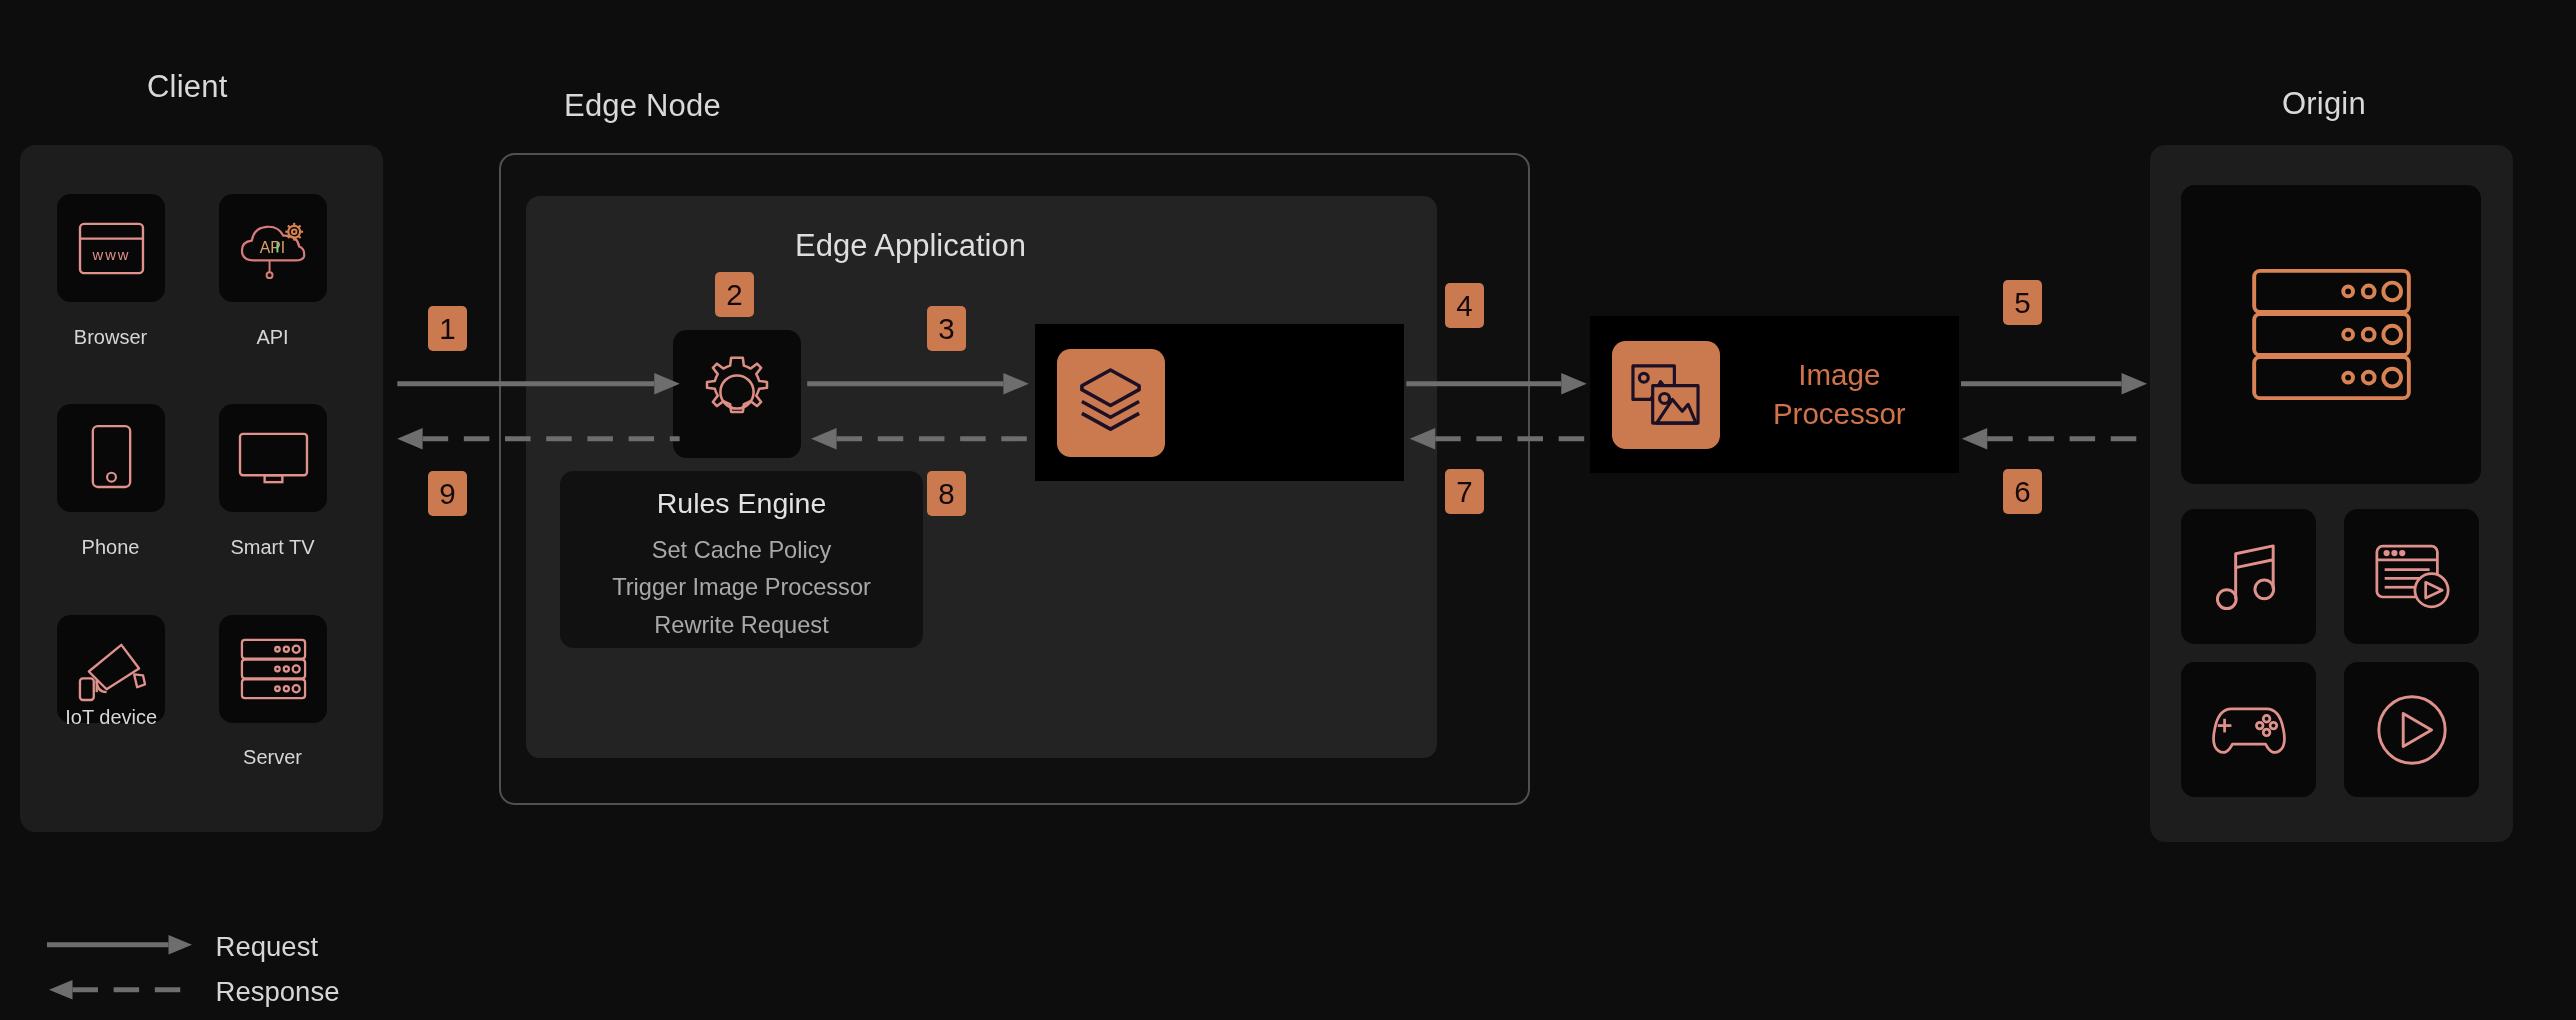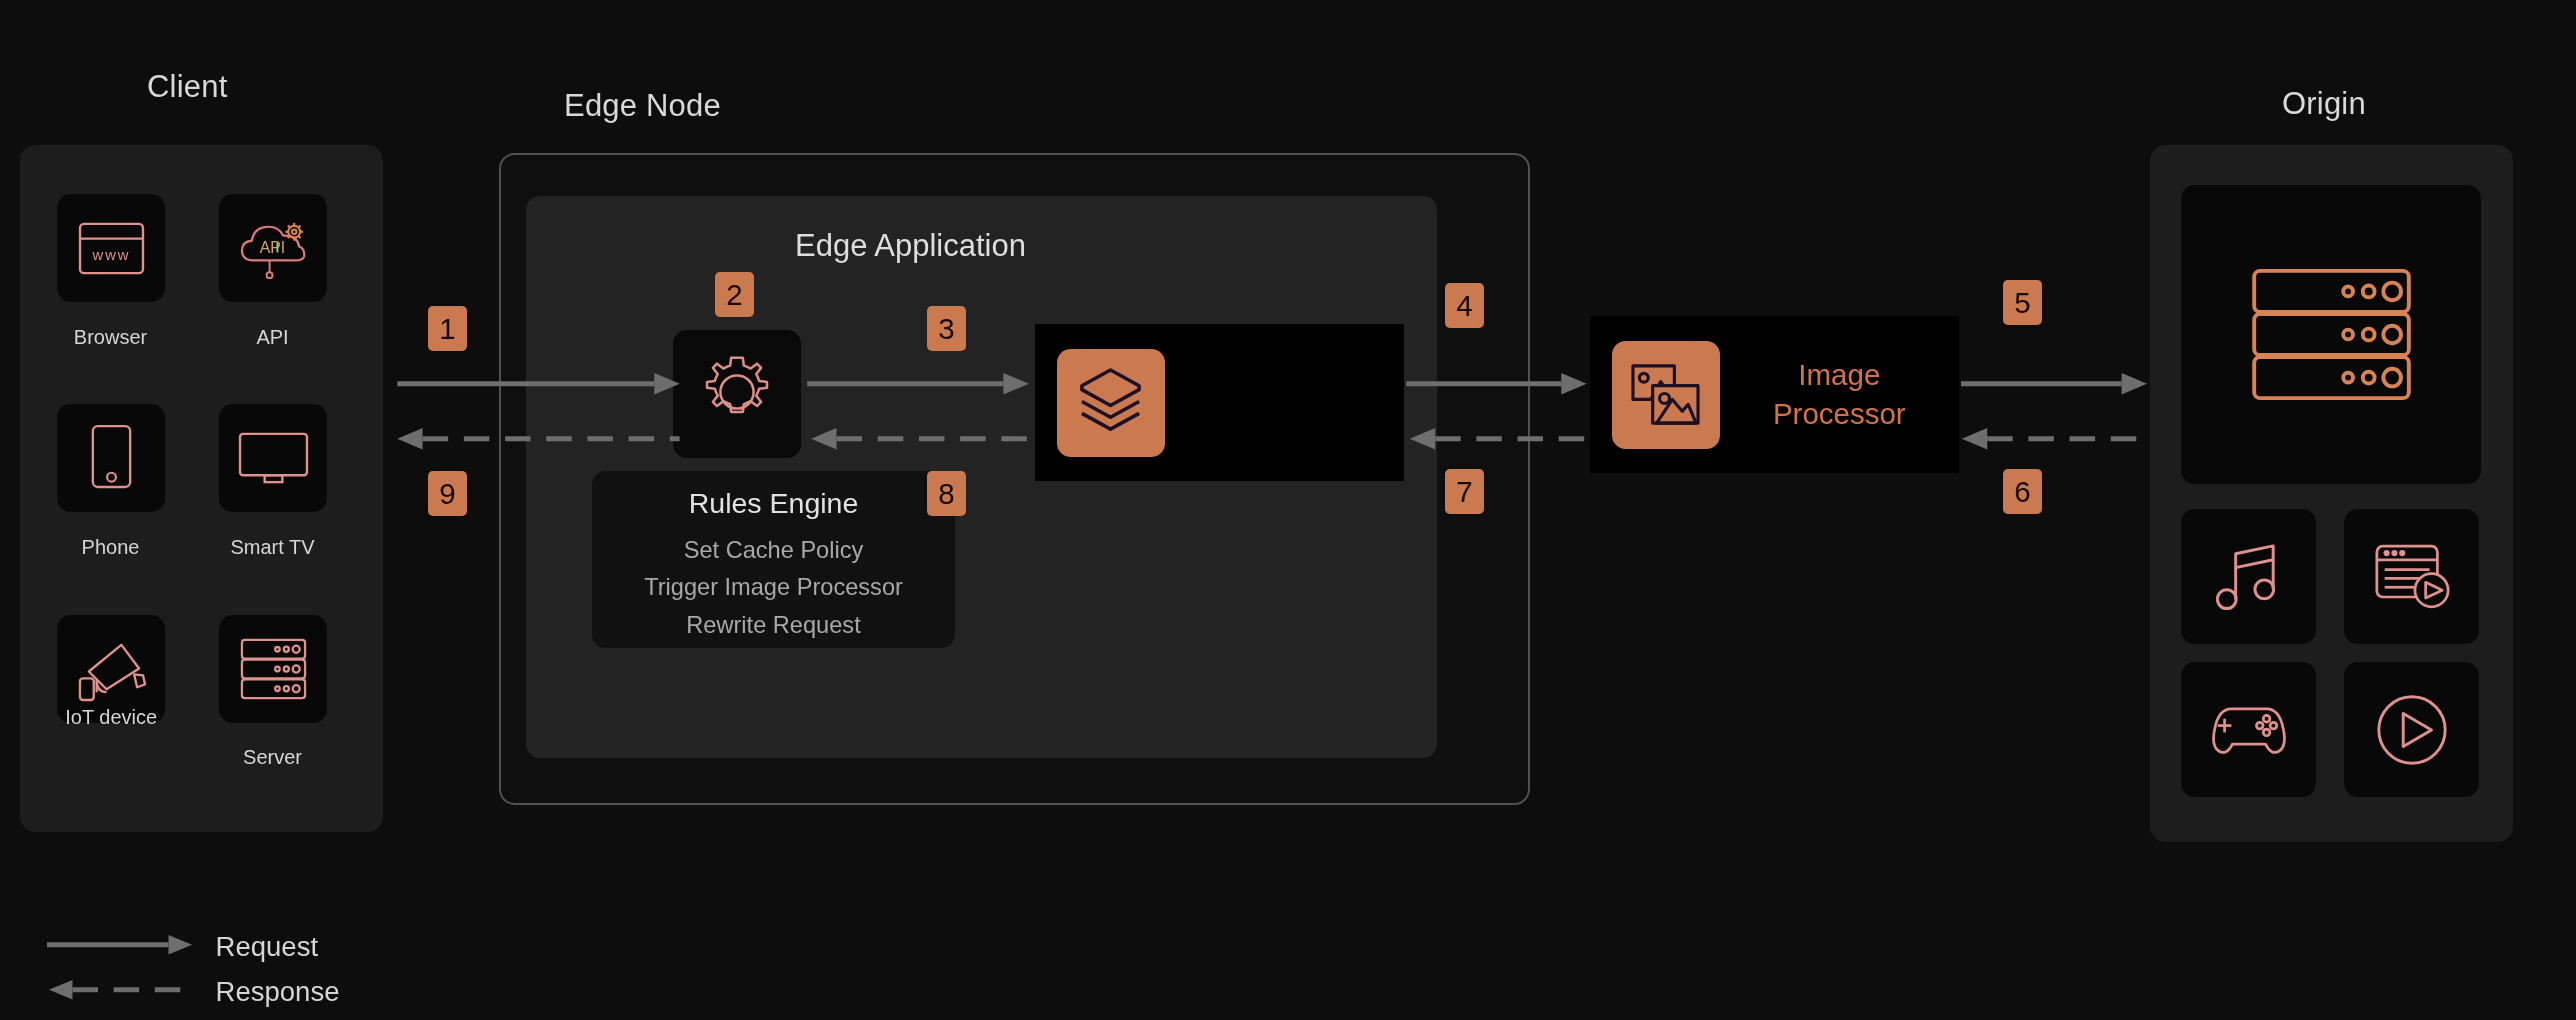--- a/index.html
+++ b/index.html
@@ -270,21 +270,21 @@
     <span>
       <svg width="84" height="84" viewBox="0 0 86 86">
         <g stroke="#dd8f86" stroke-width="2.6" fill="none" stroke-linejoin="round">
           <path d="M43 8 l6 0 1 8 a28 28 0 0 1 7 3 l6.5-5 4.2 4.2 -5 6.5 a28 28 0 0 1 3 7 l8 1 0 6 -8 1 a28 28 0 0 1 -3 7 l5 6.5 -4.2 4.2 -6.5-5 a28 28 0 0 1 -7 3 l-1 8 -6 0 -6 0 -1-8 a28 28 0 0 1 -7-3 l-6.5 5 -4.2-4.2 5-6.5 a28 28 0 0 1 -3-7 l-8-1 0-6 8-1 a28 28 0 0 1 3-7 l-5-6.5 4.2-4.2 6.5 5 a28 28 0 0 1 7-3 l1-8 6 0 Z"></path>
           <circle cx="43" cy="43" r="17"></circle>
         </g>
       </svg>
     </span>
   </div>
 
-  <div class="rules-box" style="left:592px; top:471px; width:363px; height:177px;">
+  <div class="rules-box" style="left:560px; top:471px; width:363px; height:177px;">
     <div class="rules-title">Rules Engine</div>
     <div class="rules-item first">Set Cache Policy</div>
     <div class="rules-item">Trigger Image Processor</div>
     <div class="rules-item">Rewrite Request</div>
   </div>
 
   <div class="node-card" style="left:1035px; top:324px; width:369px; height:157px;">
     <div class="node-icon" style="width:108px; height:108px; margin-left:21.6px;">
       <svg width="73" height="77" viewBox="0 0 74 78">
         <g stroke="#1b1026" stroke-width="3.6" fill="none" stroke-linejoin="round">

